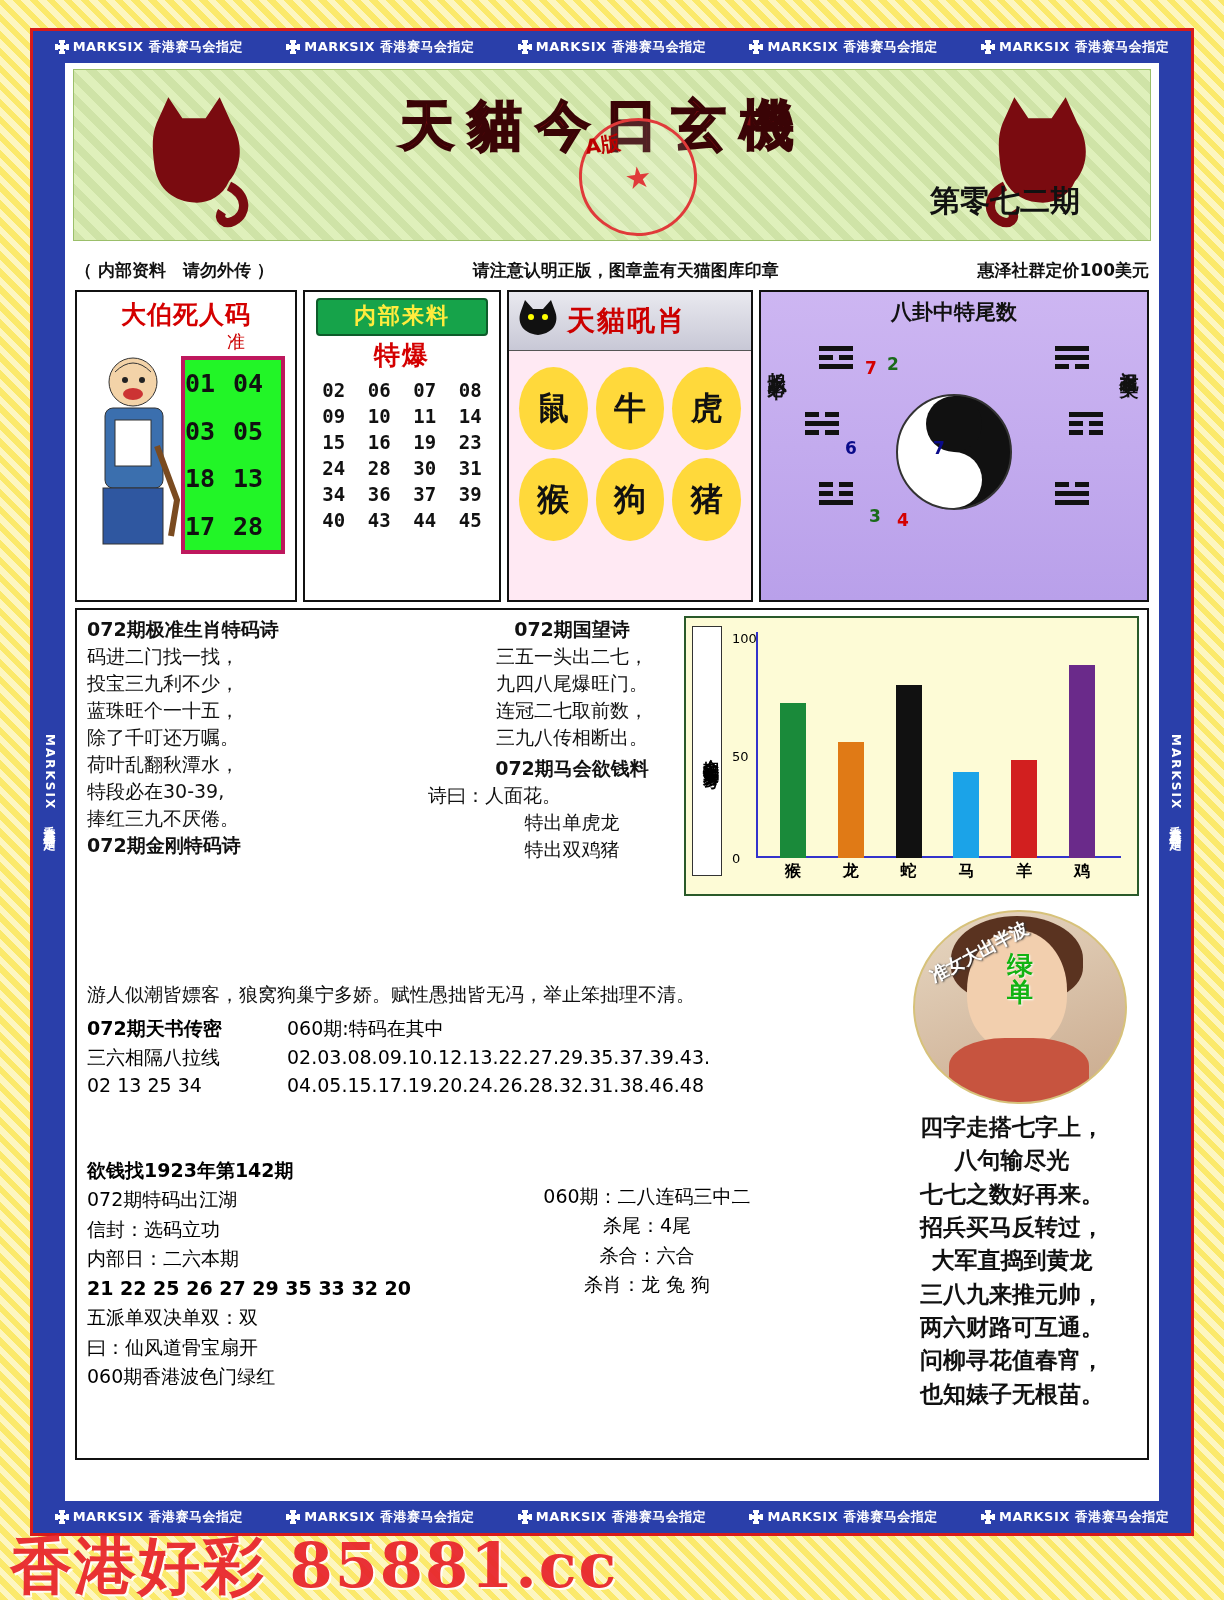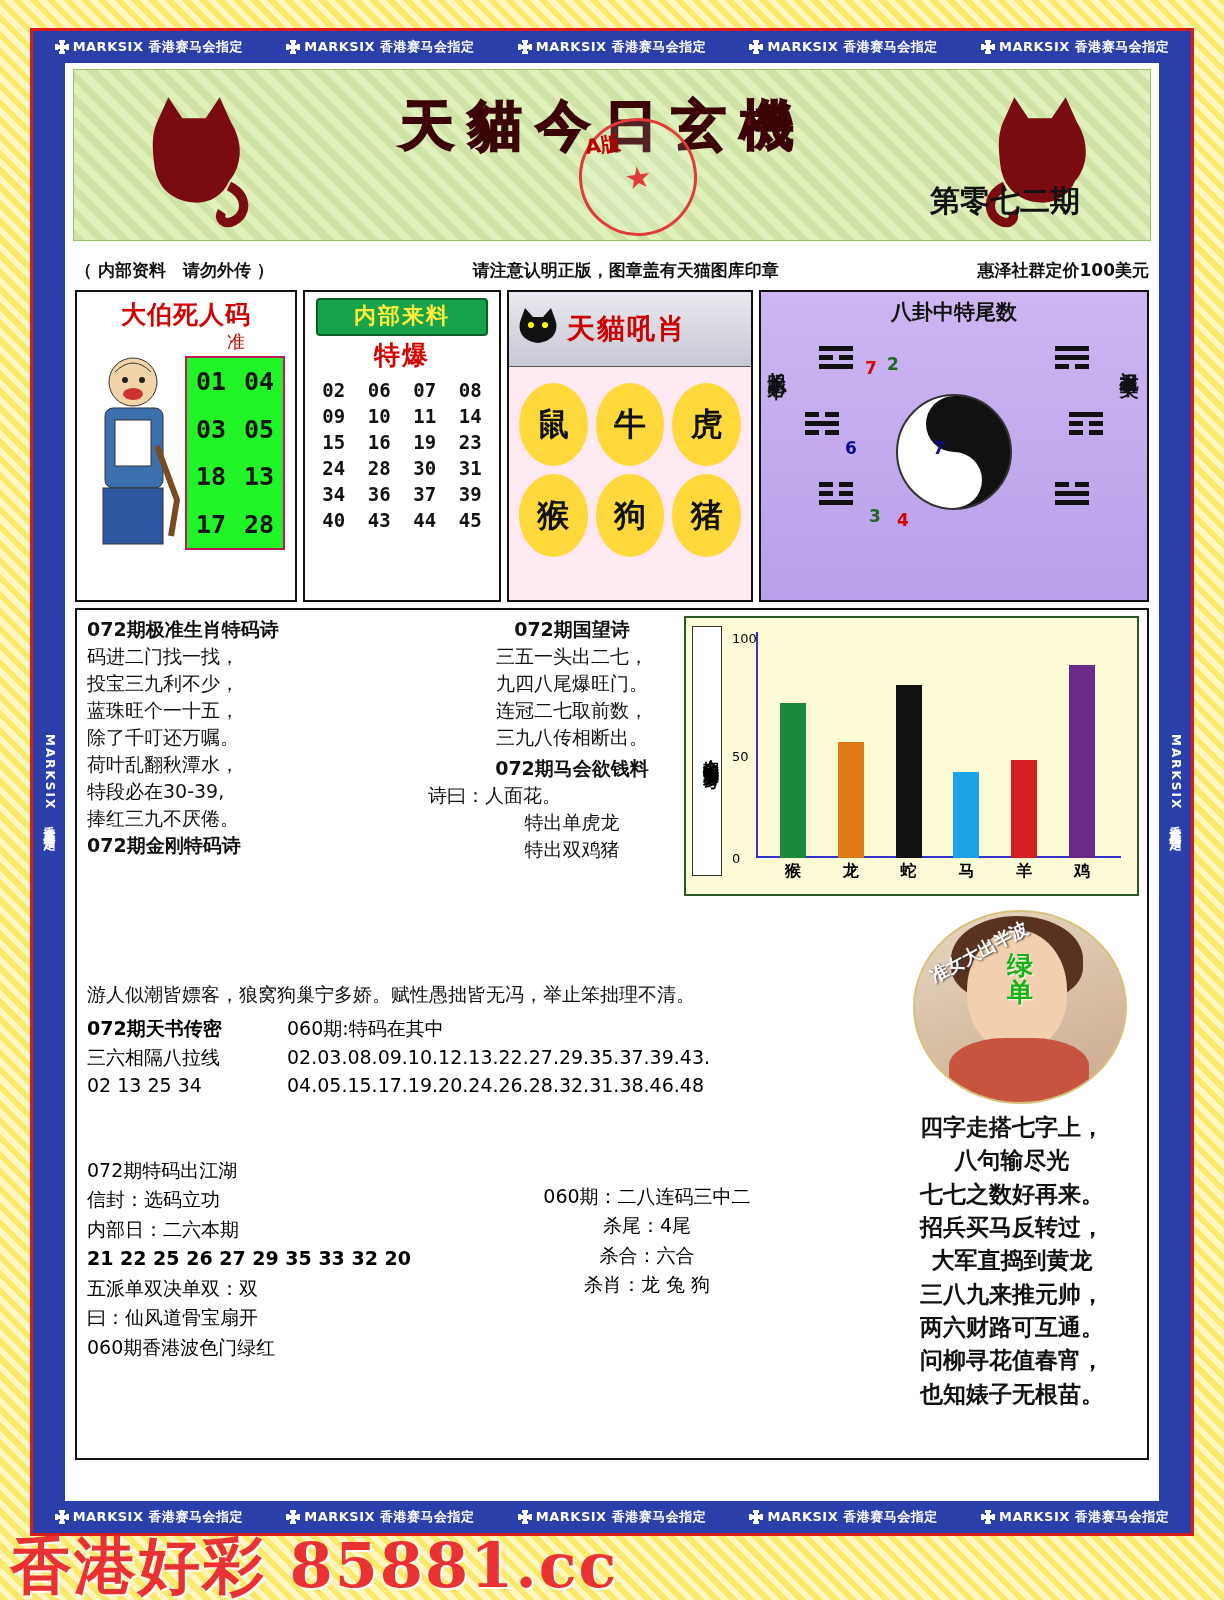--- a/index.html
+++ b/index.html
@@ -94,23 +94,23 @@
   .bx5{flex:1;background:linear-gradient(180deg,#cdb6f2,#b9a0ea);}
   .bx1 .t1{
     text-align:center;font-size:25px;font-weight:bold;color:#d40000;
     font-family:"DejaVu Serif","Liberation Serif",serif;margin-top:6px;
     letter-spacing:1px;
   }
   .bx1 .zhun{position:absolute;left:150px;top:38px;font-size:18px;color:#c00;}
   .oldman{position:absolute;left:8px;top:58px;width:96px;height:210px;}
   .greenbox{
     position:absolute;right:10px;top:64px;width:96px;height:190px;
-    background:#22f527;border:2px solid #be185d;
+    background:#22f527;border:4px solid #be185d;
     display:grid;grid-template-columns:1fr 1fr;align-content:space-around;
-    font-size:25px;font-weight:bold;color:#111;text-align:center;
+    font-size:25px;font-weight:bold;color:#111;text-align:left;
     font-family:"DejaVu Sans Mono","Liberation Mono",monospace;
   }
   .bx2 .ribbon{
     margin:6px auto 0 auto;width:168px;height:34px;background:#16a34a;
     border:2px solid #0d5c2a;border-radius:4px;color:#ffec3d;
     font-size:22px;font-weight:bold;text-align:center;line-height:32px;
     letter-spacing:2px;
   }
   .bx2 .sub{
     text-align:center;font-size:26px;font-weight:bold;color:#d40000;
@@ -129,21 +129,21 @@
     text-align:center;font-size:40px;font-weight:bold;color:#111;
     line-height:1.12;margin-top:16px;
     font-family:"DejaVu Serif","Liberation Serif",serif;
   }
   .bx3 .colors{
     position:absolute;bottom:12px;left:0;right:0;text-align:center;
     font-size:22px;font-weight:bold;color:#111;letter-spacing:6px;
   }
   .bx4 .hd4{
     height:54px;background:linear-gradient(180deg,#e9e9ef,#c8c8d6);
-    display:flex;align-items:center;gap:6px;padding:10px 6px;
+    display:flex;align-items:center;gap:6px;padding:2px 6px;
     border-bottom:1px solid #555;
   }
   .bx4 .hd4 .txt{
     font-size:28px;font-weight:bold;color:#c00;letter-spacing:2px;
     font-family:"DejaVu Serif","Liberation Serif",serif;
   }
   .zodiac{
     display:grid;grid-template-columns:repeat(3,1fr);grid-template-rows:1fr 1fr;
     gap:8px;padding:16px 10px;height:206px;box-sizing:border-box;
   }
@@ -529,20 +529,21 @@
             <div class="tc-l">三六相隔八拉线</div>
             <div class="tc-r">02.03.08.09.10.12.13.22.27.29.35.37.39.43.</div>
           </div>
           <div class="tc-row">
             <div class="tc-l">02 13 25 34</div>
             <div class="tc-r">04.05.15.17.19.20.24.26.28.32.31.38.46.48</div>
           </div>
         </div>
 
         <div class="lower">
+          <div class="bold">欲钱找1923年第142期</div>
           <div>072期特码出江湖</div>
           <div>信封：选码立功</div>
           <div>内部日：二六本期</div>
           <div class="bold">21 22 25 26 27 29 35 33 32 20</div>
           <div>五派单双决单双：双</div>
           <div>曰：仙风道骨宝扇开</div>
           <div>060期香港波色门绿红</div>
         </div>
 
         <div class="kill">

